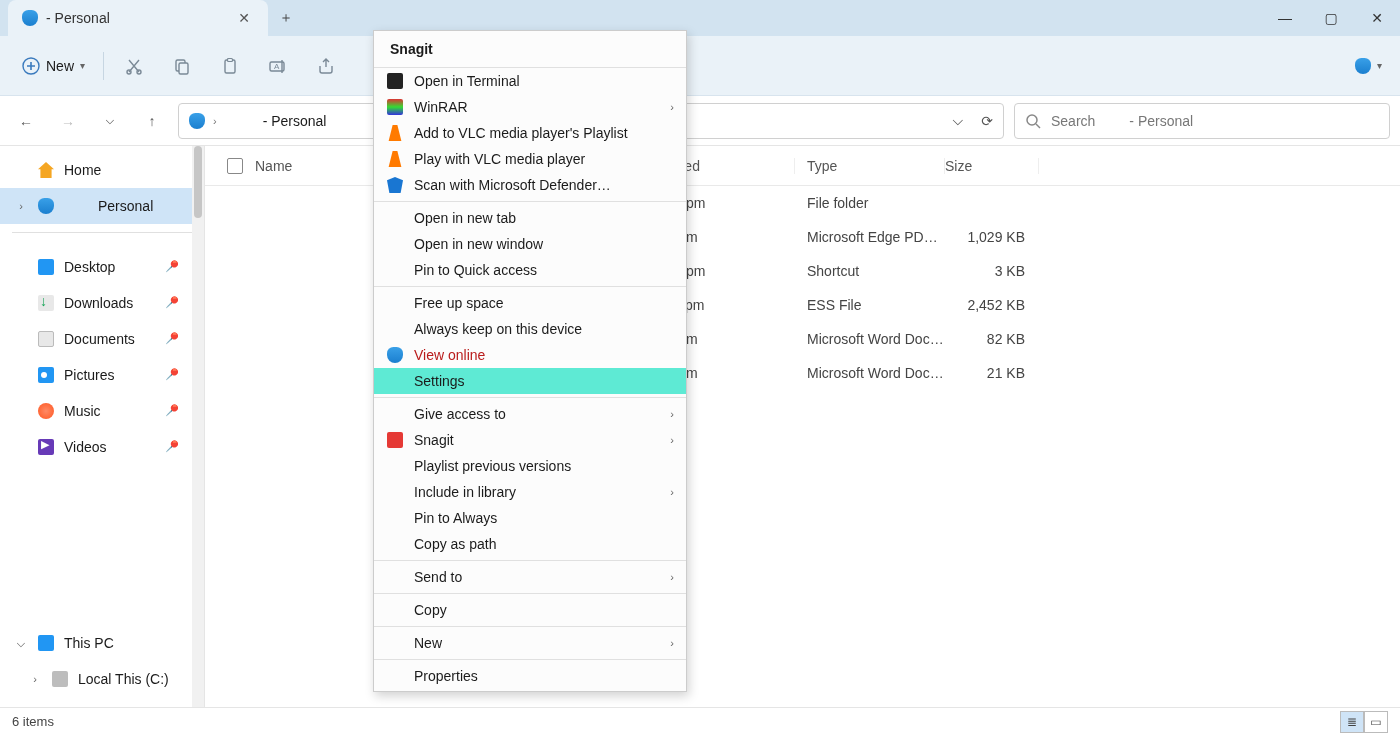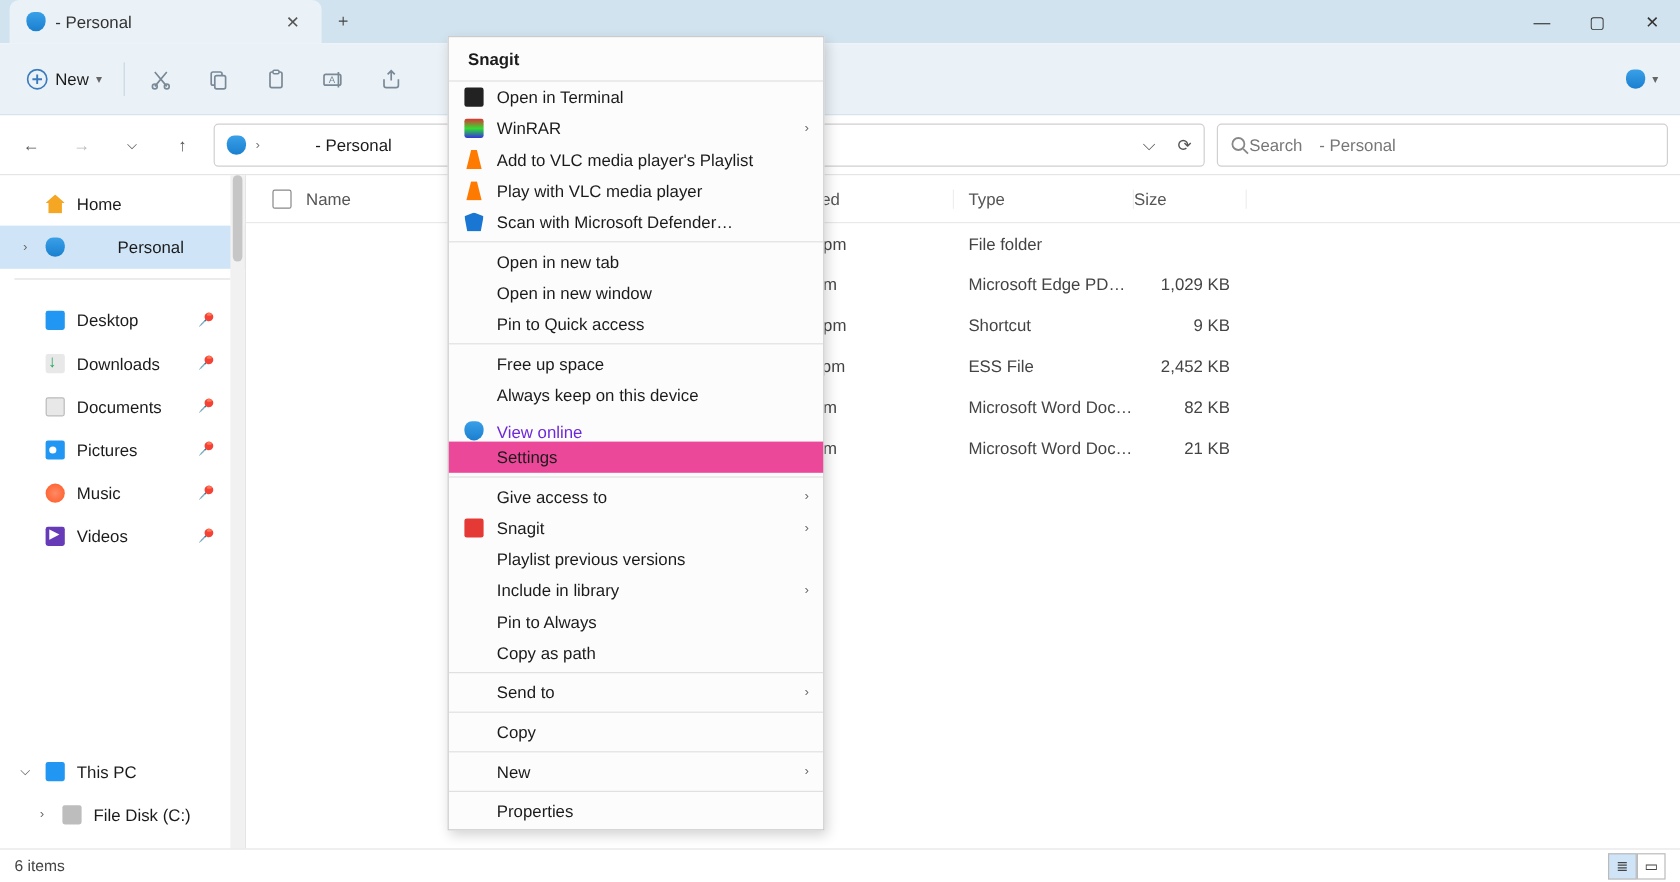--- a/index.html
+++ b/index.html
@@ -20,21 +20,21 @@
   .ribbon .tool { width:44px; height:44px; display:flex; align-items:center; justify-content:center; color:#5a6b7a; }
   .ribbon-sep { width:1px; height:28px; background:#c7d6e2; margin:0 4px; }
   .cloud-status { position:absolute; right:18px; display:flex; align-items:center; gap:6px; }
 
   
   .navrow { height:50px; background:#fff; border-bottom:1px solid #e5e5e5; display:flex; align-items:center; padding:0 10px; gap:10px; }
   .nav-btn { width:32px; height:32px; display:flex; align-items:center; justify-content:center; color:#555; }
   .address { flex:1; height:36px; border:1px solid #d0d0d0; border-radius:4px; display:flex; align-items:center; padding:0 10px; gap:8px; position:relative; }
   .address .chev { position:absolute; right:40px; color:#555; }
   .address .refresh { position:absolute; right:10px; color:#555; }
-  .searchbox { width:376px; height:36px; border:1px solid #d0d0d0; border-radius:4px; display:flex; align-items:center; padding:0 10px; color:#777; }
+  .searchbox { width:376px; height:36px; border:1px solid #d0d0d0; border-radius:4px; display:flex; align-items:center; padding:0 10px; gap:10px; color:#777; }
 
   
   .main { position:absolute; top:146px; bottom:28px; left:0; right:0; display:flex; }
   .sidebar { width:205px; border-right:1px solid #e5e5e5; position:relative; display:flex; flex-direction:column; }
   .side-scroll-edge { position:absolute; right:0; top:0; width:12px; height:100%; background:#f1f1f1; }
   .side-scroll-edge::before { content:""; position:absolute; top:0; left:2px; width:8px; height:72px; background:#c6c6c6; border-radius:4px; }
   .side-item { height:36px; display:flex; align-items:center; gap:10px; padding-left:14px; padding-right:24px; }
   .side-item.selected { background:#cfe4f7; }
   .side-item .exp { width:14px; text-align:center; color:#666; font-size:11px; }
   .side-divider { height:1px; background:#e0e0e0; margin:8px 12px; }
@@ -60,22 +60,22 @@
   
   .statusbar { position:absolute; bottom:0; left:0; right:0; height:28px; border-top:1px solid #e5e5e5; display:flex; align-items:center; padding:0 12px; font-size:13px; color:#444; }
   .view-toggles { margin-left:auto; display:flex; }
   .view-toggles div { width:24px; height:22px; border:1px solid #bbb; display:flex; align-items:center; justify-content:center; font-size:12px; }
   .view-toggles div.active { background:#cfe4f7; }
 
   
   .ctxmenu { position:absolute; left:373px; top:30px; width:314px; background:#fcfcfc; border:1px solid #ccc; box-shadow:2px 4px 10px rgba(0,0,0,0.18); z-index:100; padding-bottom:2px; }
   .ctx-header { font-weight:600; padding:10px 16px; border-bottom:1px solid #e0e0e0; }
   .ctx-item { height:26px; display:flex; align-items:center; padding:0 12px; gap:10px; position:relative; }
-  .ctx-item.disabled { color:#6d28d9;align-items:flex-end; }
-  .ctx-item.hovered { background:#ec4899; }
+  .ctx-item.disabled { color:#b91c1c; }
+  .ctx-item.hovered { background:#5eead4; }
   .ctx-item .ico { width:18px; height:18px; display:flex; align-items:center; justify-content:center; font-size:13px; }
   .ctx-item .sub { position:absolute; right:12px; color:#666; font-size:11px; }
   .ctx-sep { height:1px; background:#e0e0e0; margin:3px 0; }
 
   
   .sq { width:16px; height:16px; border-radius:2px; display:inline-block; }
   .sq.cloud    { background:linear-gradient(#39a0e8,#1b7fcf); border-radius:40% 40% 50% 50%; }
   .sq.home     { background:#f5a623; clip-path:polygon(50% 0,100% 45%,85% 45%,85% 100%,15% 100%,15% 45%,0 45%); }
   .sq.desktop  { background:#2196f3; }
   .sq.download { background:#e8e8e8; position:relative; }
@@ -249,21 +249,21 @@
 
     <div class="drive-group">
       <div class="side-item">
         <span class="exp">⌵</span>
         <span class="sq pc"></span>
         <span>This PC</span>
       </div>
       <div class="side-item" style="padding-left:28px">
         <span class="exp">›</span>
         <span class="sq disk"></span>
-        <span>File Disk (C:)</span>
+        <span>Local This (C:)</span>
       </div>
     </div>
   </div>
 
   <div class="content">
     <div class="col-headers">
       <div class="col-name">
         <span class="checkbox"></span>
         <span>Name</span>
       </div>
@@ -281,21 +281,21 @@
         <div class="row">
           <div class="c-name"></div>
           <div class="c-date">7:10 pm</div>
           <div class="c-type">Microsoft Edge PDF …</div>
           <div class="c-size">1,029 KB</div>
         </div>
         <div class="row">
           <div class="c-name"></div>
           <div class="c-date">10:56 pm</div>
           <div class="c-type">Shortcut</div>
-          <div class="c-size">9 KB</div>
+          <div class="c-size">3 KB</div>
         </div>
         <div class="row">
           <div class="c-name"></div>
           <div class="c-date">11:41 pm</div>
           <div class="c-type">ESS File</div>
           <div class="c-size">2,452 KB</div>
         </div>
         <div class="row">
           <div class="c-name"></div>
           <div class="c-date">8:15 pm</div>

